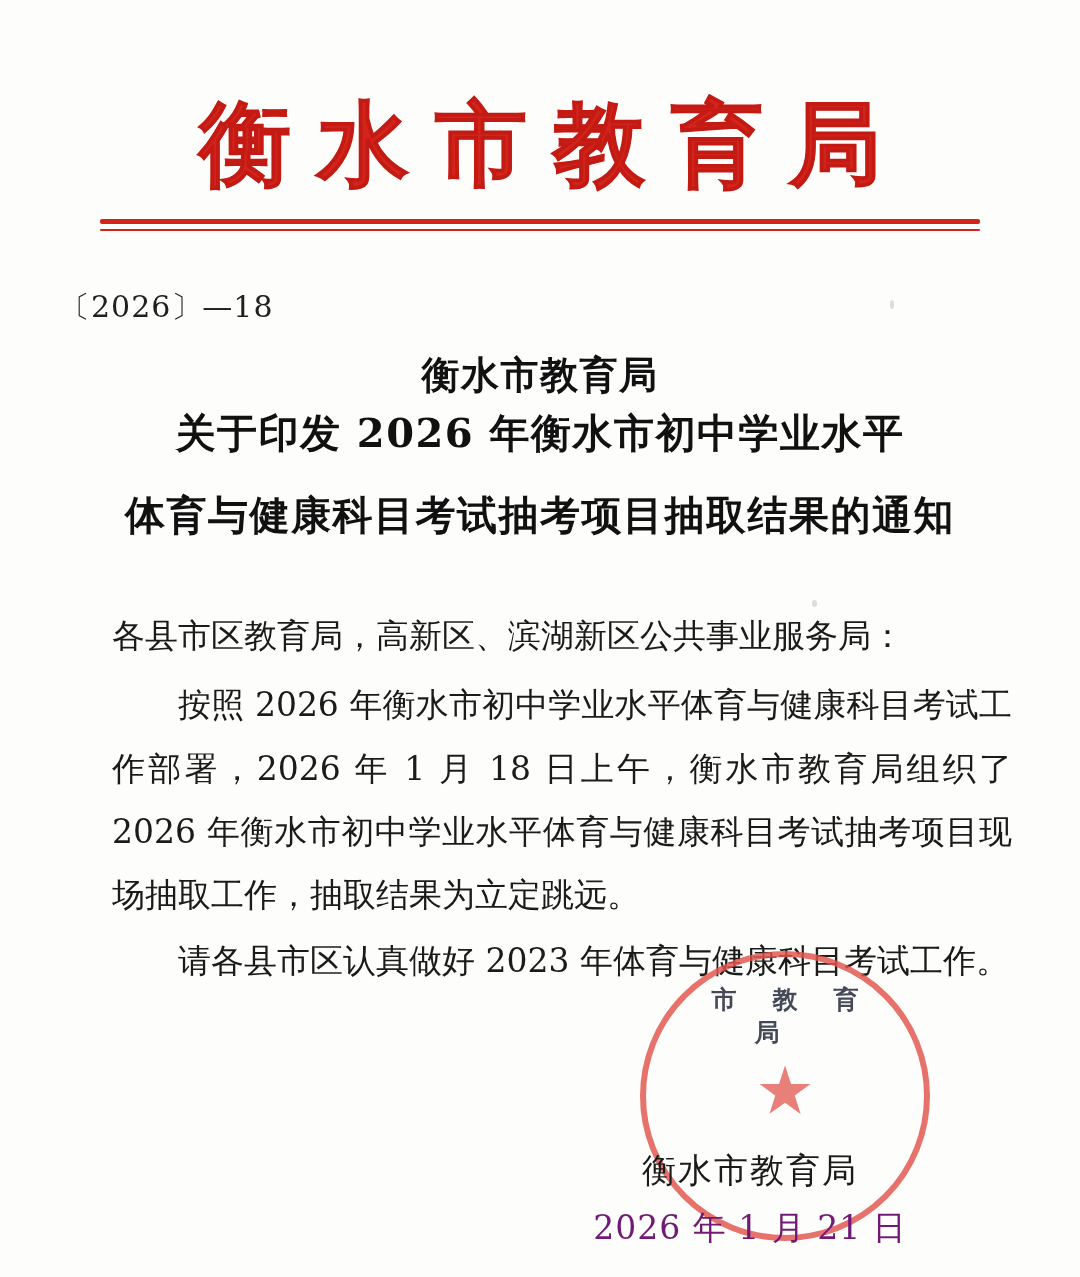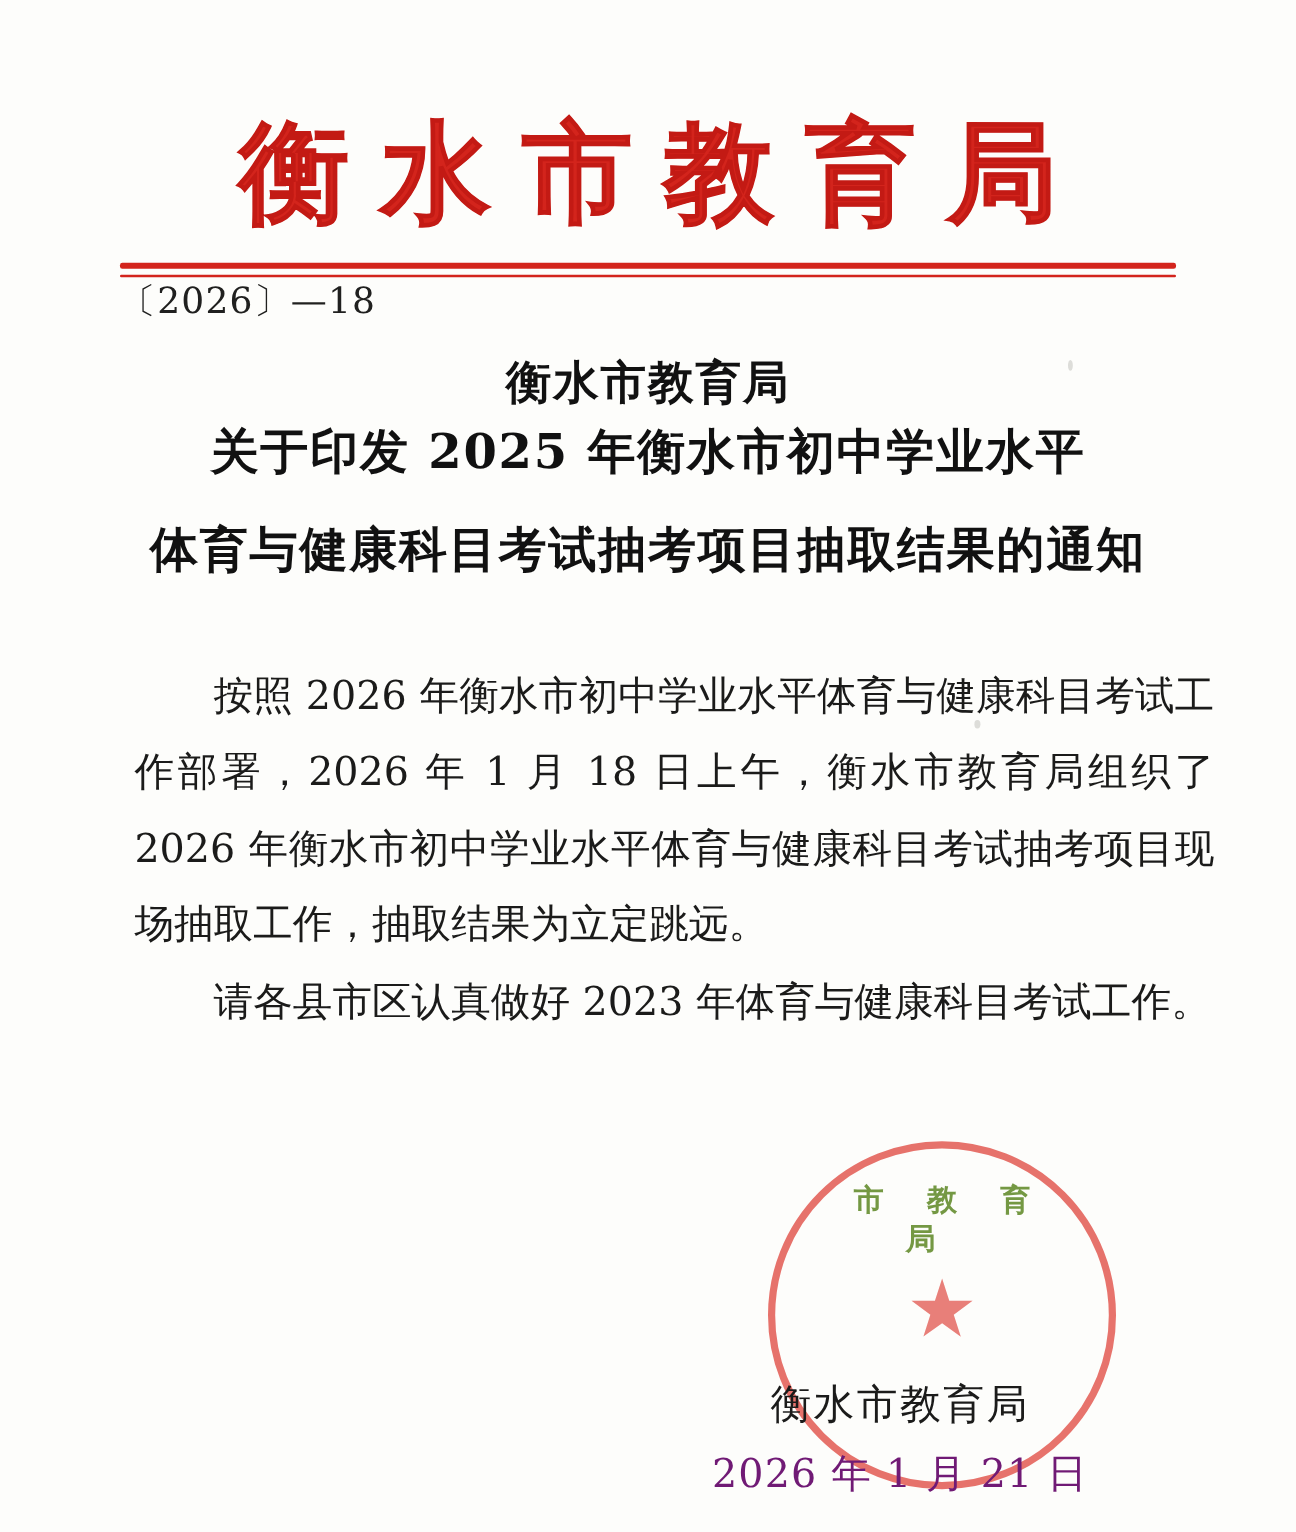--- a/index.html
+++ b/index.html
@@ -50,21 +50,22 @@
     border-radius: 2px;
   }
   .letterhead-rule.thin {
     height: 2px;
     margin-top: 5px;
     background: #d3241c;
   }
 
   
   .doc-number {
-    padding-left: 100px;
+    margin-top: 56px;
+    padding-left: 60px;
     font-size: 30px;
     letter-spacing: 1px;
     color: #20201f;
   }
 
   
   .title-block {
     margin-top: 18px;
     text-align: center;
     font-weight: 700;
@@ -114,21 +115,21 @@
     border-radius: 50%;
     opacity: 0.82;
     box-sizing: border-box;
   }
   .seal-inner-text {
     position: absolute;
     top: 26px;
     left: 0;
     right: 0;
     text-align: center;
-    color: #4d7c0f;
+    color: #0f172a;
     font-size: 25px;
     letter-spacing: 36px;
     text-indent: 36px;
     font-weight: 700;
     opacity: 0.95;
   }
   .seal-star {
     position: absolute;
     top: 104px;
     left: 50%;
@@ -172,25 +173,26 @@
     <div class="letterhead-rule-wrap">
       <div class="letterhead-rule"></div>
       <div class="letterhead-rule thin"></div>
     </div>
   </div>
 
   <div class="doc-number">〔2026〕—18</div>
 
   <div class="title-block">
     <div class="title-line l1">衡水市教育局</div>
-    <div class="title-line l2">关于印发 2025 年衡水市初中学业水平</div>
+    <div class="title-line l2">关于印发 2026 年衡水市初中学业水平</div>
     <div class="title-line l3">体育与健康科目考试抽考项目抽取结果的通知</div>
   </div>
 
   <div class="body-block">
+    <div class="salutation">各县市区教育局，高新区、滨湖新区公共事业服务局：</div>
     <div class="para">按照 2026 年衡水市初中学业水平体育与健康科目考试工作部署，2026 年 1 月 18 日上午，衡水市教育局组织了 2026 年衡水市初中学业水平体育与健康科目考试抽考项目现场抽取工作，抽取结果为立定跳远。</div>
     <div class="para">请各县市区认真做好 2023 年体育与健康科目考试工作。</div>
   </div>
 
   <div class="seal">
     <div class="seal-inner-text">市教育局</div>
     <div class="seal-star">★</div>
   </div>
 
   <div class="signature-area">

